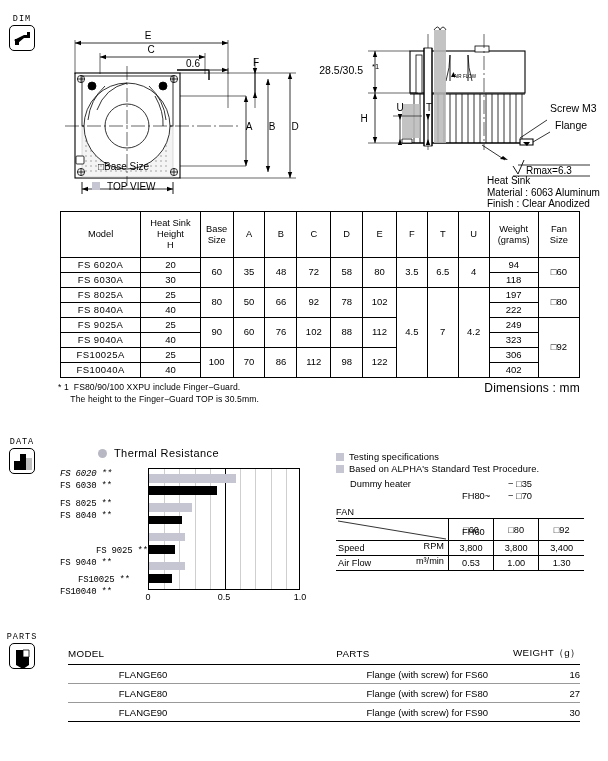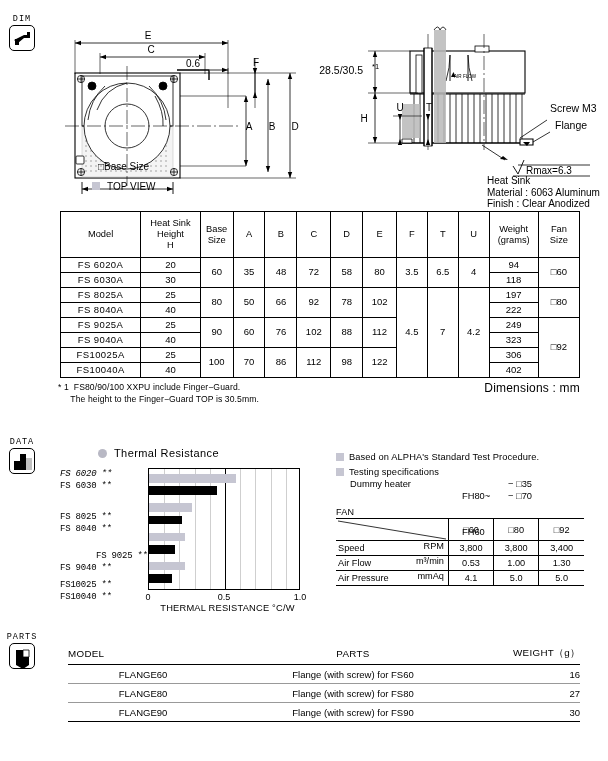--- a/index.html
+++ b/index.html
@@ -96,21 +96,21 @@
 
   
   #parts-wrap { position: absolute; left: 68px; top: 645px; width: 512px; }
   table.parts { border-collapse: collapse; width: 512px; font-size: 9.5px; }
   table.parts th { font-weight: normal; padding: 2px 0 4px 0; font-size: 9.8px; letter-spacing: .3px;}
   table.parts thead tr { border-bottom: 1.6px solid #000; }
   table.parts tbody tr { border-bottom: 0.8px solid #999; }
   table.parts tbody tr:last-child { border-bottom: 1.6px solid #000; }
   table.parts td { height: 19px; padding: 0; }
   td.p-model { text-align: center; padding-left: 2px; width: 150px; }
-  td.p-desc  { text-align: center; width: 270px; }
+  td.p-desc  { text-align: right; width: 270px; }
   td.p-weight{ text-align: right; padding-right: 6px; }
   th.h-model { text-align: left; padding-left: 2px; }
   th.h-desc  { text-align: center; }
   th.h-weight{ text-align: right; padding-right: 6px; }
 
   .dimtxt { font-family: "Liberation Sans", sans-serif; font-size: 10px; }
 </style>
 </head>
 <body>
 
@@ -623,25 +623,25 @@
 </div>
 
 <div id="chart-head">
   <span class="dot"></span><span>Thermal Resistance</span>
 </div>
 
 <div id="chart">
   <div class="cat-labels">
     <div class="cat-row" style="margin-top:2px;font-style:italic;">FS 6020 **</div>
     <div class="cat-row">FS 6030 **</div>
-    <div class="cat-row" style="margin-top:18px;">FS 8025 **</div>
+    <div class="cat-row" style="margin-top:5px;">FS 8025 **</div>
     <div class="cat-row">FS 8040 **</div>
-    <div class="cat-row" style="margin-top:14px;padding-left:36px;">FS 9025 **</div>
+    <div class="cat-row" style="margin-top:22px;padding-left:36px;">FS 9025 **</div>
     <div class="cat-row">FS 9040 **</div>
-    <div class="cat-row" style="margin-top:4.5px;">FS10025 **</div>
+    <div class="cat-row" style="margin-top:4.5px;text-align:center;">FS10025 **</div>
     <div class="cat-row">FS10040 **</div>
   </div>
 
   <div class="plot">
     <div class="gridline" style="left:15.2px;"></div>
     <div class="gridline" style="left:30.4px;"></div>
     <div class="gridline" style="left:45.6px;"></div>
     <div class="gridline" style="left:60.8px;"></div>
     <div class="gridline major" style="left:76px;"></div>
     <div class="gridline" style="left:91.2px;"></div>
@@ -657,29 +657,28 @@
     <div class="bar dark" id="bar5" style="left: 0px; top: 76px; width: 25.84px;"></div>
     <div class="bar light" id="bar6" style="left: 0px; top: 92.9px; width: 36.48px;"></div>
     <div class="bar dark" id="bar7" style="left: 0px; top: 105.3px; width: 22.8px;"></div>
   </div>
 
   <div class="xticks">
     <span class="xtick" style="left:0px;">0</span>
     <span class="xtick" style="left:76px;">0.5</span>
     <span class="xtick" style="left:152px;">1.0</span>
   </div>
-  <div class="xaxis-title">THERMAL  RESISTANCE °C/W</div>
 </div>
 
 <div id="test-panel">
+  <div class="bullet-line" style="margin-bottom:2px;">
+    <span class="sq"></span><span>Testing specifications</span>
+  </div>
   <div class="bullet-line">
     <span class="sq"></span><span>Based on ALPHA's Standard Test Procedure.</span>
-  </div>
-  <div class="bullet-line" style="margin-bottom:2px;">
-    <span class="sq"></span><span>Testing specifications</span>
   </div>
   <div class="dummy">
     <span class="dh-label">Dummy heater</span>
     <span class="r1">FH60</span>
     <span class="v1"><span>−</span> <span>□35</span></span>
     <span class="r2">FH80~</span>
     <span class="v2"><span>−</span> <span>□70</span></span>
   </div>
 
   <div class="fan-title">FAN</div>
@@ -706,28 +705,20 @@
         <td class="v">3,400</td>
       </tr>
       <tr>
         <td class="lbl">
           <span>Air Flow</span><span class="unit">m³/min</span>
         </td>
         <td class="v">0.53</td>
         <td class="v">1.00</td>
         <td class="v">1.30</td>
       </tr>
-      <tr>
-        <td class="lbl">
-          <span>Air Pressure</span><span class="unit">mmAq</span>
-        </td>
-        <td class="v">4.1</td>
-        <td class="v">5.0</td>
-        <td class="v">5.0</td>
-      </tr>
     </tbody>
   </table>
 </div>
 
 <div class="sec-badge" style="left:2px; top:632px;">
   <div class="sec-label">PARTS</div>
   <div class="sec-box">
     <svg width="26" height="26" viewBox="0 0 26 26">
       <path d="M6 6 h7 v7 h6 v8 l-6 4 l-7 -4 z" fill="#000"></path>
       <path d="M13 6 h6 v7 h-6 z" fill="#fff" stroke="#000" stroke-width="0.8"></path>

